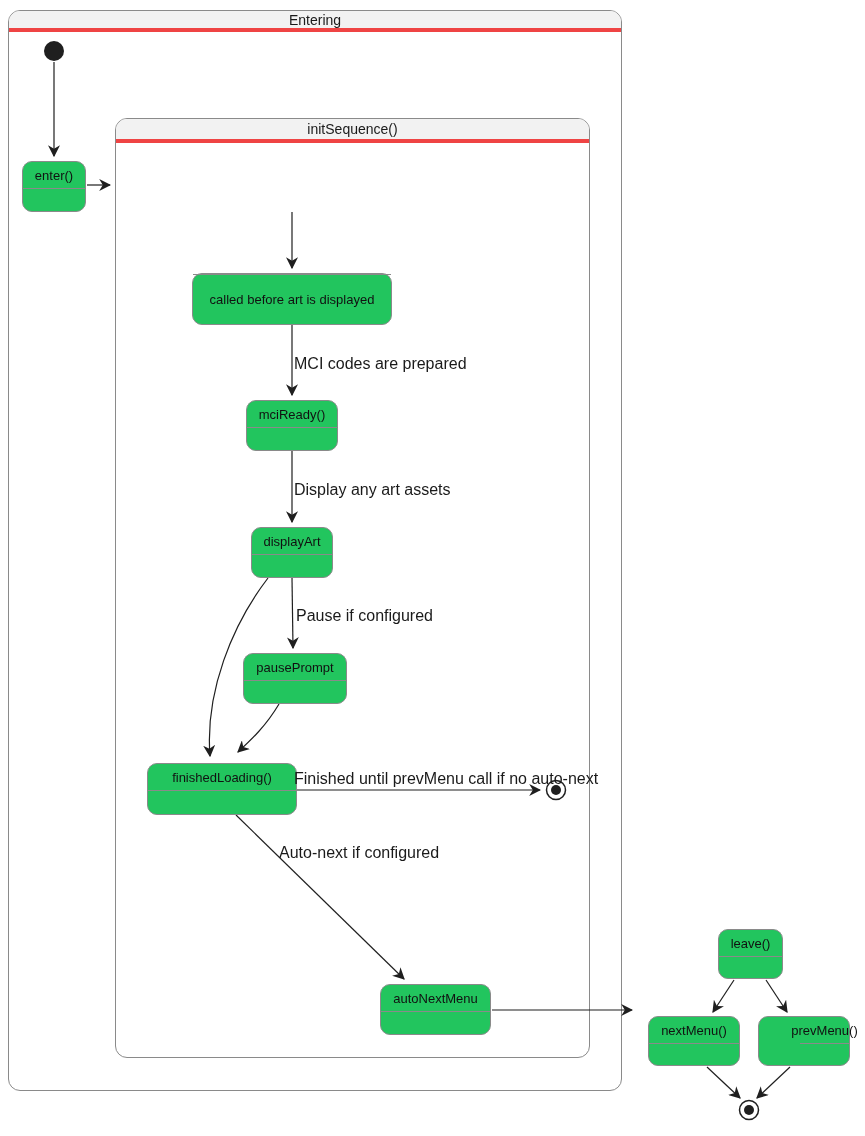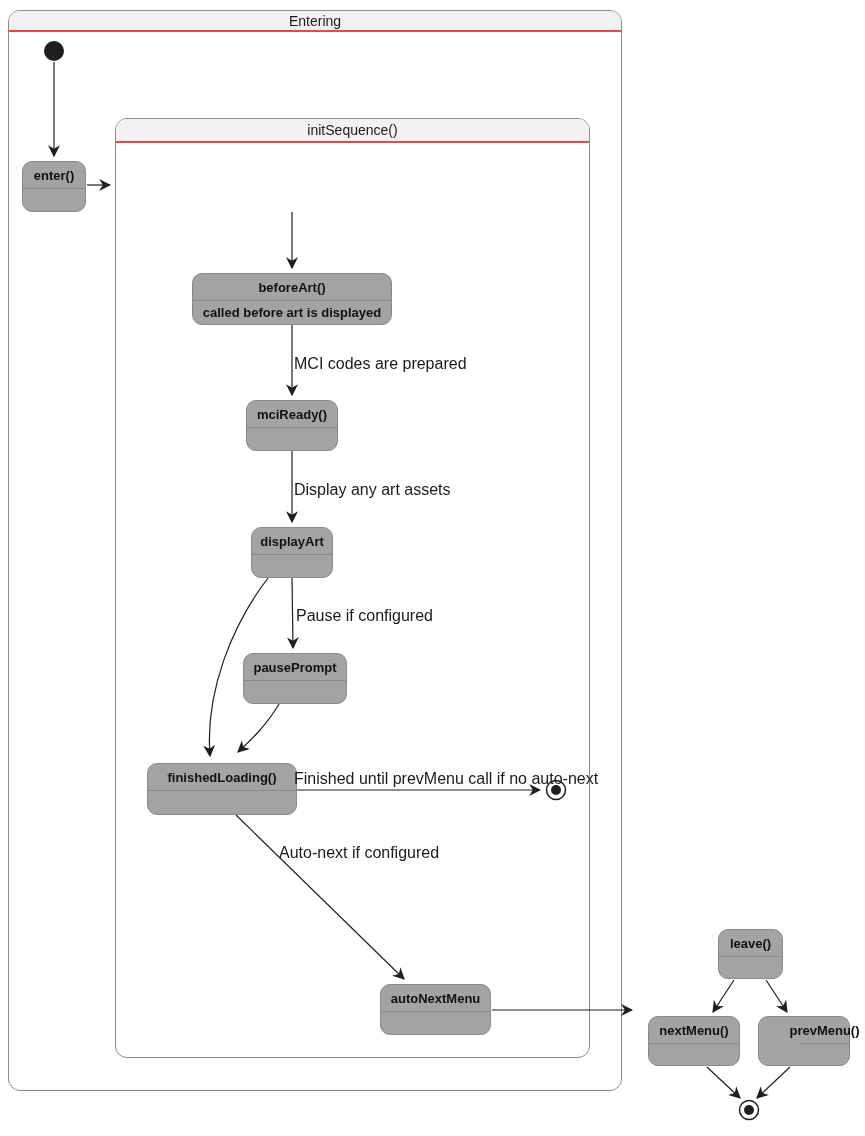--- a/index.html
+++ b/index.html
@@ -1,28 +1,28 @@
 <!DOCTYPE html>
 <html><head>
 <meta charset="utf-8">
 <style>
   * { margin:0; padding:0; box-sizing:border-box; }
   html,body { background:#ffffff; }
   body { font-family:"Liberation Sans", sans-serif; color:#1a1a1a; }
   .canvas { position:relative; width:865px; height:1136px; background:#ffffff; overflow:hidden; }
 
   .frame { position:absolute; border:1px solid #8a8a8a; border-radius:12px; background:transparent; z-index:1; }
-  .frame-title { background:#f2f2f2; border-bottom:2px solid #ef4444; border-radius:11px 11px 0 0;
+  .frame-title { background:#f2f2f2; border-bottom:4px solid #ef4444; border-radius:11px 11px 0 0;
                  display:flex; align-items:center; justify-content:center;
                  font-size:14px; color:#1a1a1a; }
 
   svg.edges { position:absolute; left:0; top:0; z-index:2; pointer-events:none; }
 
-  .state { position:absolute; background:#a3a3a3; border:1px solid #8a8a8a; border-radius:10px;
-           display:flex; flex-direction:column; font-size:13px; color:#111; z-index:3;font-weight:bold; }
+  .state { position:absolute; background:#22c55e; border:1px solid #8a8a8a; border-radius:10px;
+           display:flex; flex-direction:column; font-size:13px; color:#111; z-index:3; }
   .state .title { flex:0 0 26px; display:flex; align-items:center; justify-content:center;
                   padding:0 8px; white-space:nowrap; }
   .state .body  { flex:1 1 auto; border-top:1px solid #8a8a8a; display:flex; align-items:center;
                   justify-content:center; padding:0 4px; white-space:nowrap;
                   border-radius:0 0 10px 10px; }
 
   .edge-label { position:absolute; font-size:16px; color:#1a1a1a; white-space:nowrap; z-index:4; }
 </style>
 </head>
 <body>
@@ -76,21 +76,20 @@
     </g>
   </svg>
 
   <div class="state" style="left:22px; top:161px; width:64px; height:51px;">
     <div class="title">enter()</div>
     <div class="body"></div>
   </div>
 
 
   <div class="state" style="left:192px; top:273px; width:200px; height:52px;">
-    <div class="title">beforeArt()</div>
     <div class="body">called before art is displayed</div>
   </div>
 
   <div class="state" style="left:246px; top:400px; width:92px; height:51px;">
     <div class="title">mciReady()</div>
     <div class="body"></div>
   </div>
 
   <div class="state" style="left:251px; top:527px; width:82px; height:51px;">
     <div class="title">displayArt</div>

